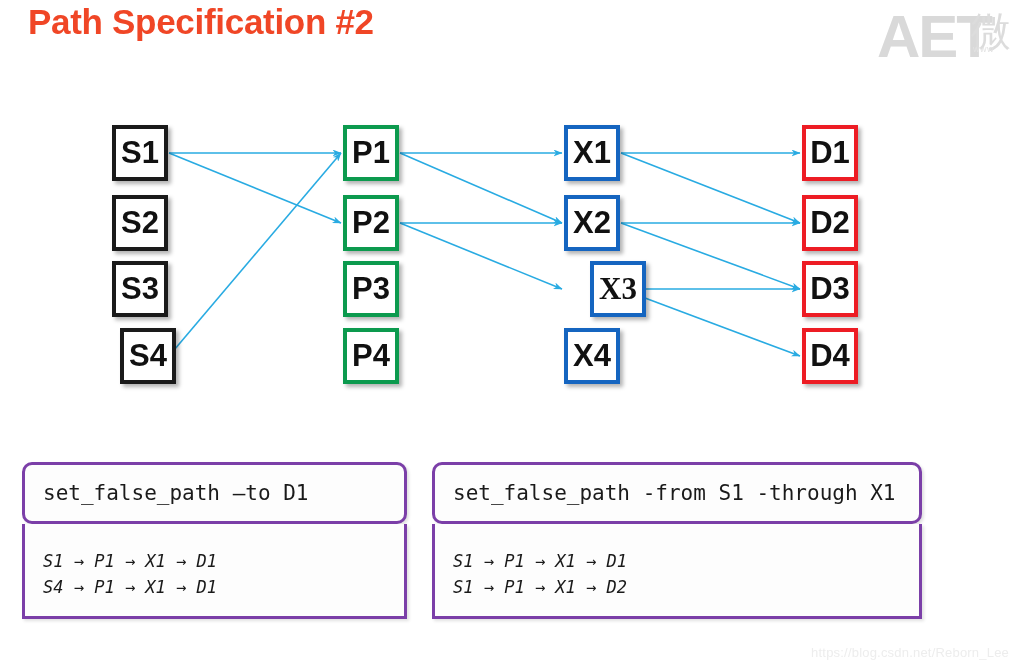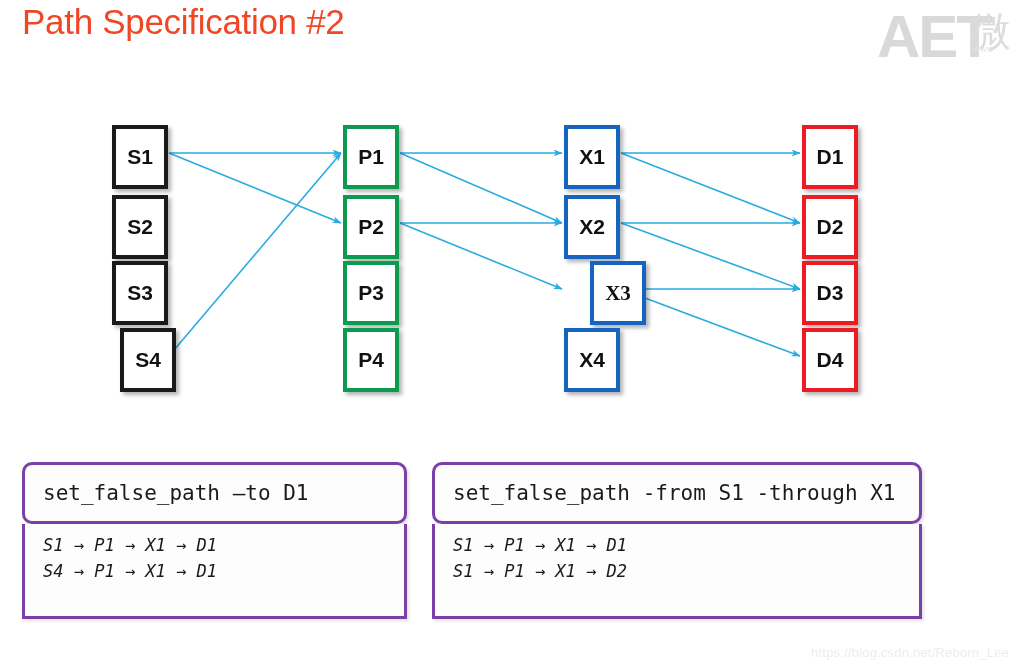--- a/index.html
+++ b/index.html
@@ -13,24 +13,24 @@
     height: 668px;
     position: relative;
     overflow: hidden;
     font-family: "Liberation Sans", sans-serif;
     background: #ffffff;
   }
 
   
   #slide-title {
     position: absolute;
-    left: 22px;
+    left: 28px;
     top: 2px;
     font-size: 35px;
-    font-weight: normal;
+    font-weight: bold;
     color: #F04626;
     letter-spacing: -0.3px;
     white-space: nowrap;
   }
 
   
   #logo-watermark {
     position: absolute;
     right: 6px;
     top: 0px;
@@ -77,27 +77,27 @@
   #edge-layer {
     position: absolute;
     left: 0;
     top: 0;
     width: 1023px;
     height: 450px;
   }
   .node {
     position: absolute;
     width: 56px;
-    height: 64px;
+    height: 56px;
     box-sizing: border-box;
     background: #ffffff;
     display: flex;
     align-items: center;
     justify-content: center;
-    font-size: 21px;
+    font-size: 31px;
     font-weight: bold;
     color: #111111;
     box-shadow: 3px 3px 4px rgba(0,0,0,0.30);
     z-index: 5;
   }
   .node.src  { border: 4px solid #1A1A1A; }
   .node.pin  { border: 4px solid #0C9A4E; }
   .node.xpt  { border: 4px solid #1565C0; }
   .node.dst  { border: 4px solid #ED1C24; }
 
@@ -118,21 +118,21 @@
     font-size: 21px;
     color: #1A1A1A;
     box-shadow: 2px 2px 3px rgba(0,0,0,0.12);
     white-space: nowrap;
   }
   .paths-box {
     box-sizing: border-box;
     border: 3px solid #7B3FA8;
     border-top: none;
     background: #FDFDFD;
-    padding: 8px 0 10px 18px;
+    padding: 24px 0 10px 18px;
     box-shadow: 2px 2px 3px rgba(0,0,0,0.12);
   }
   .path-line {
     font-family: "DejaVu Sans Mono", monospace;
     font-style: italic;
     font-size: 17px;
     color: #1A1A1A;
     line-height: 26px;
     white-space: pre;
   }

